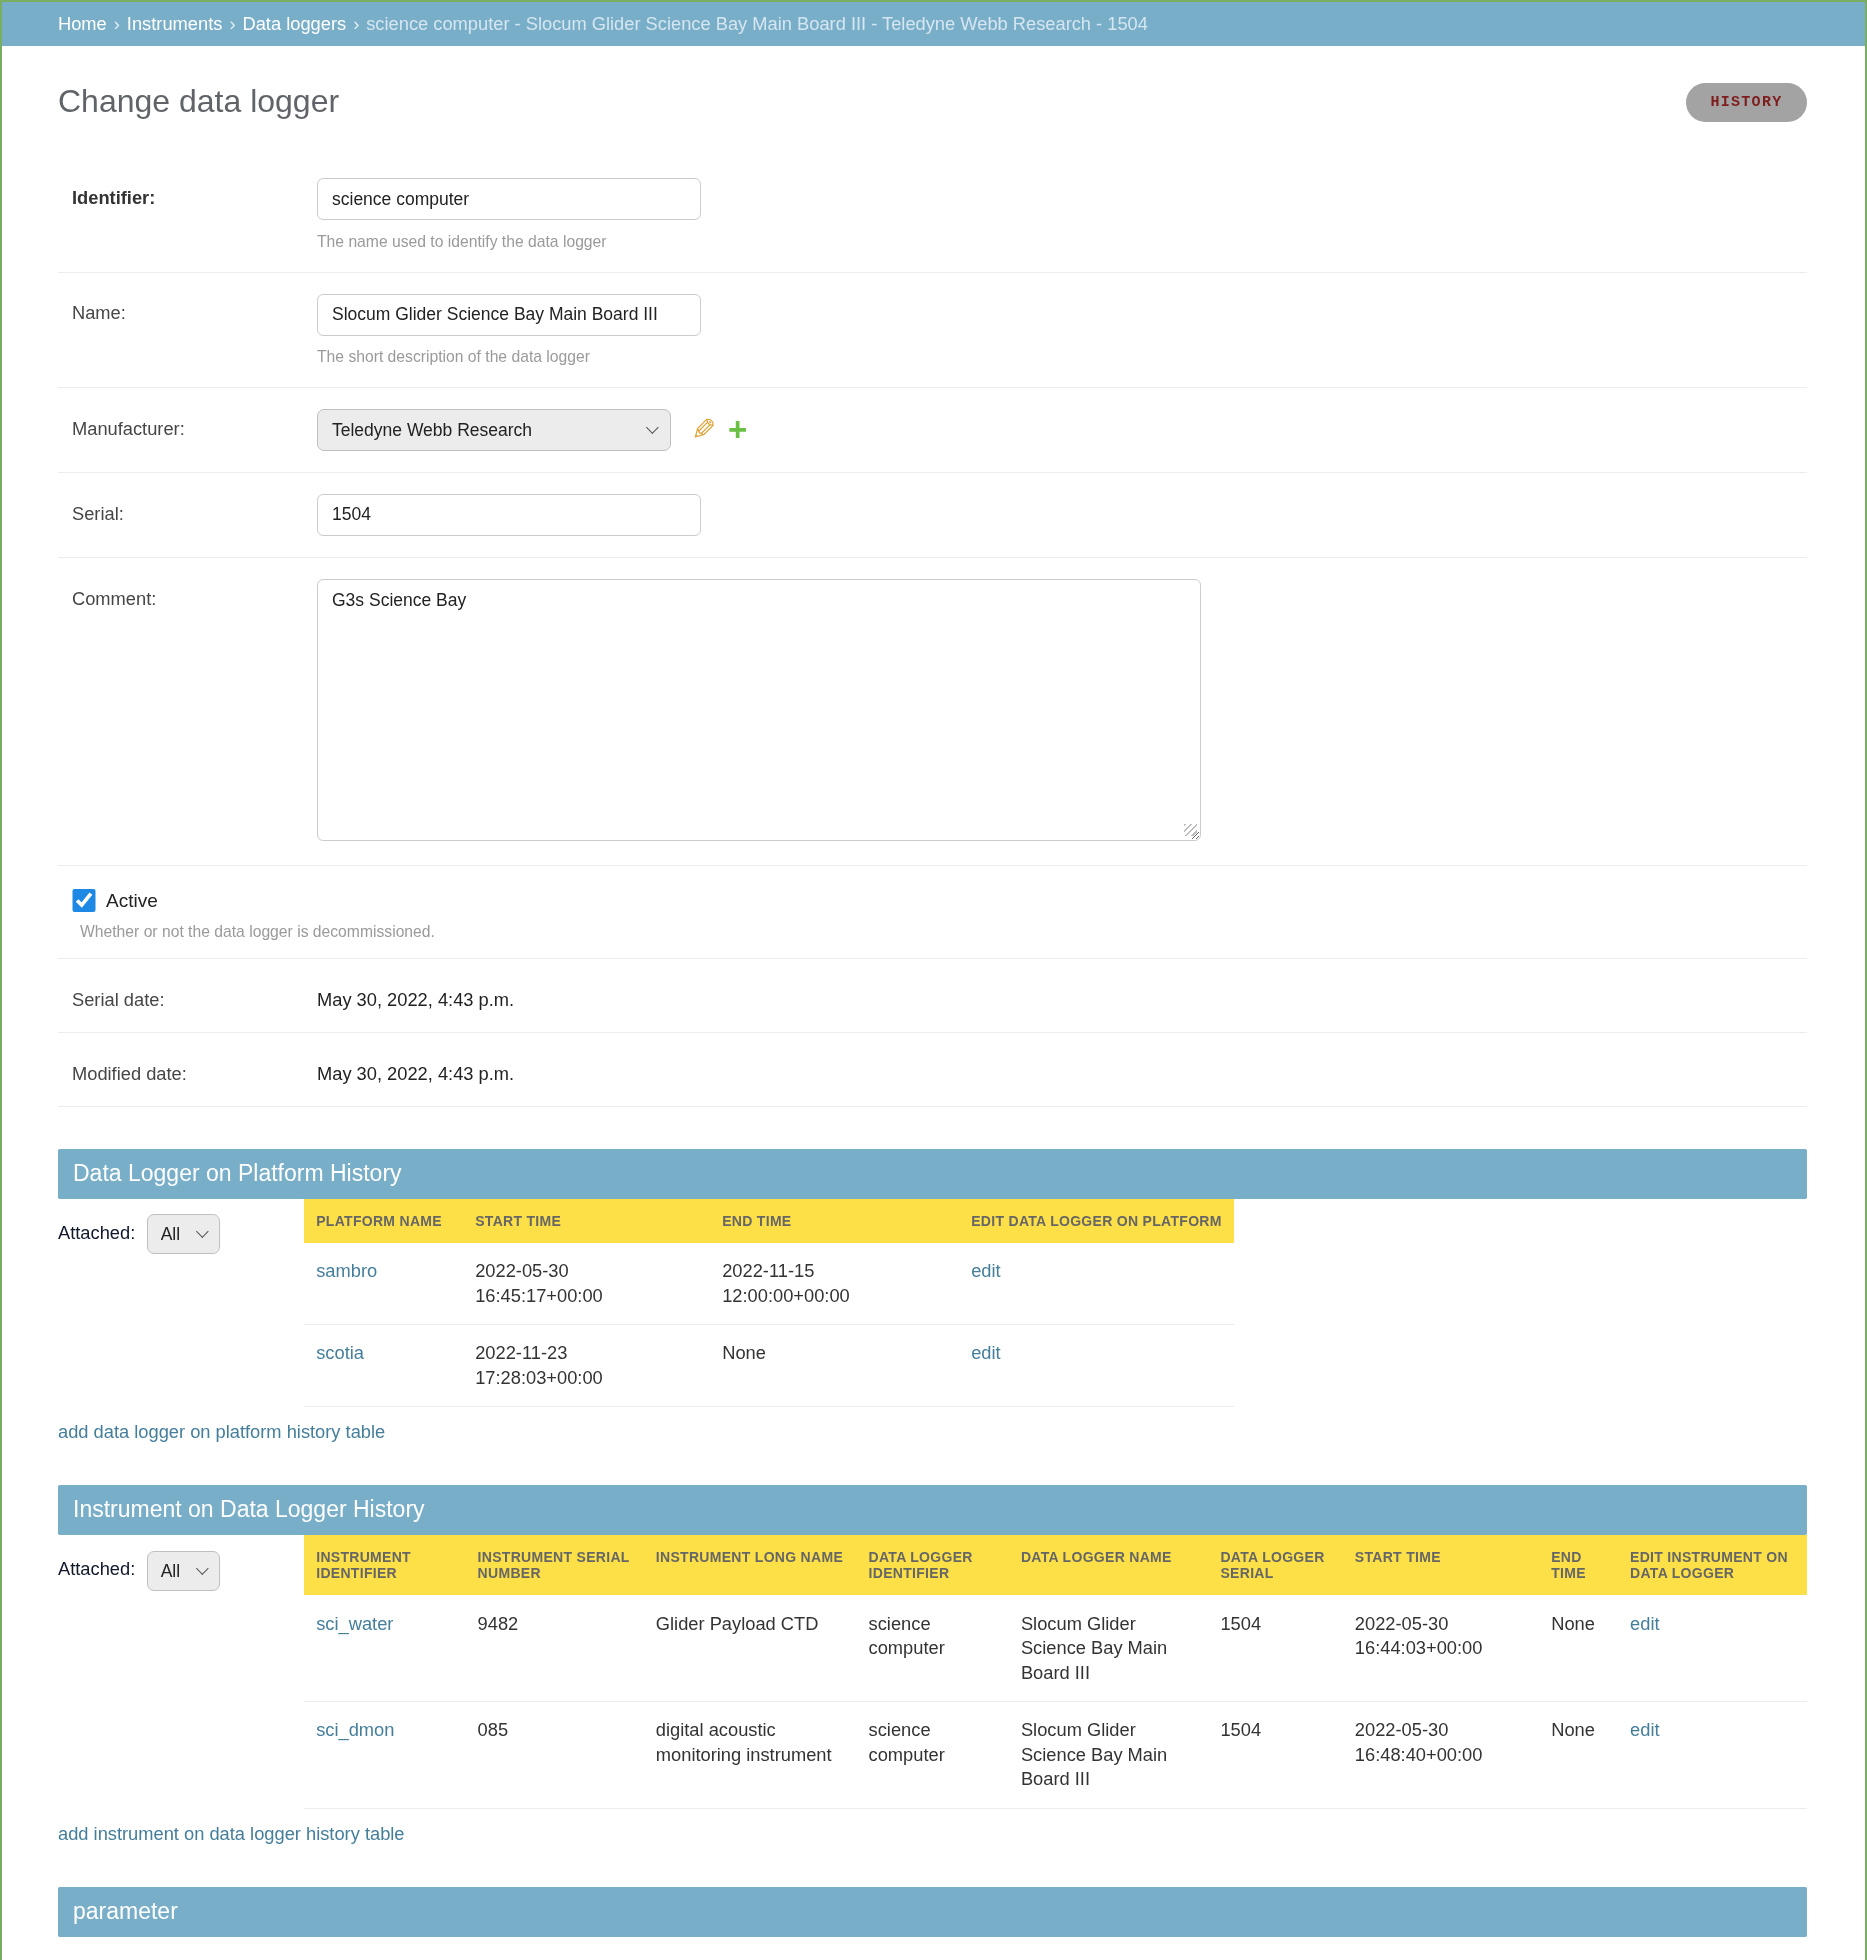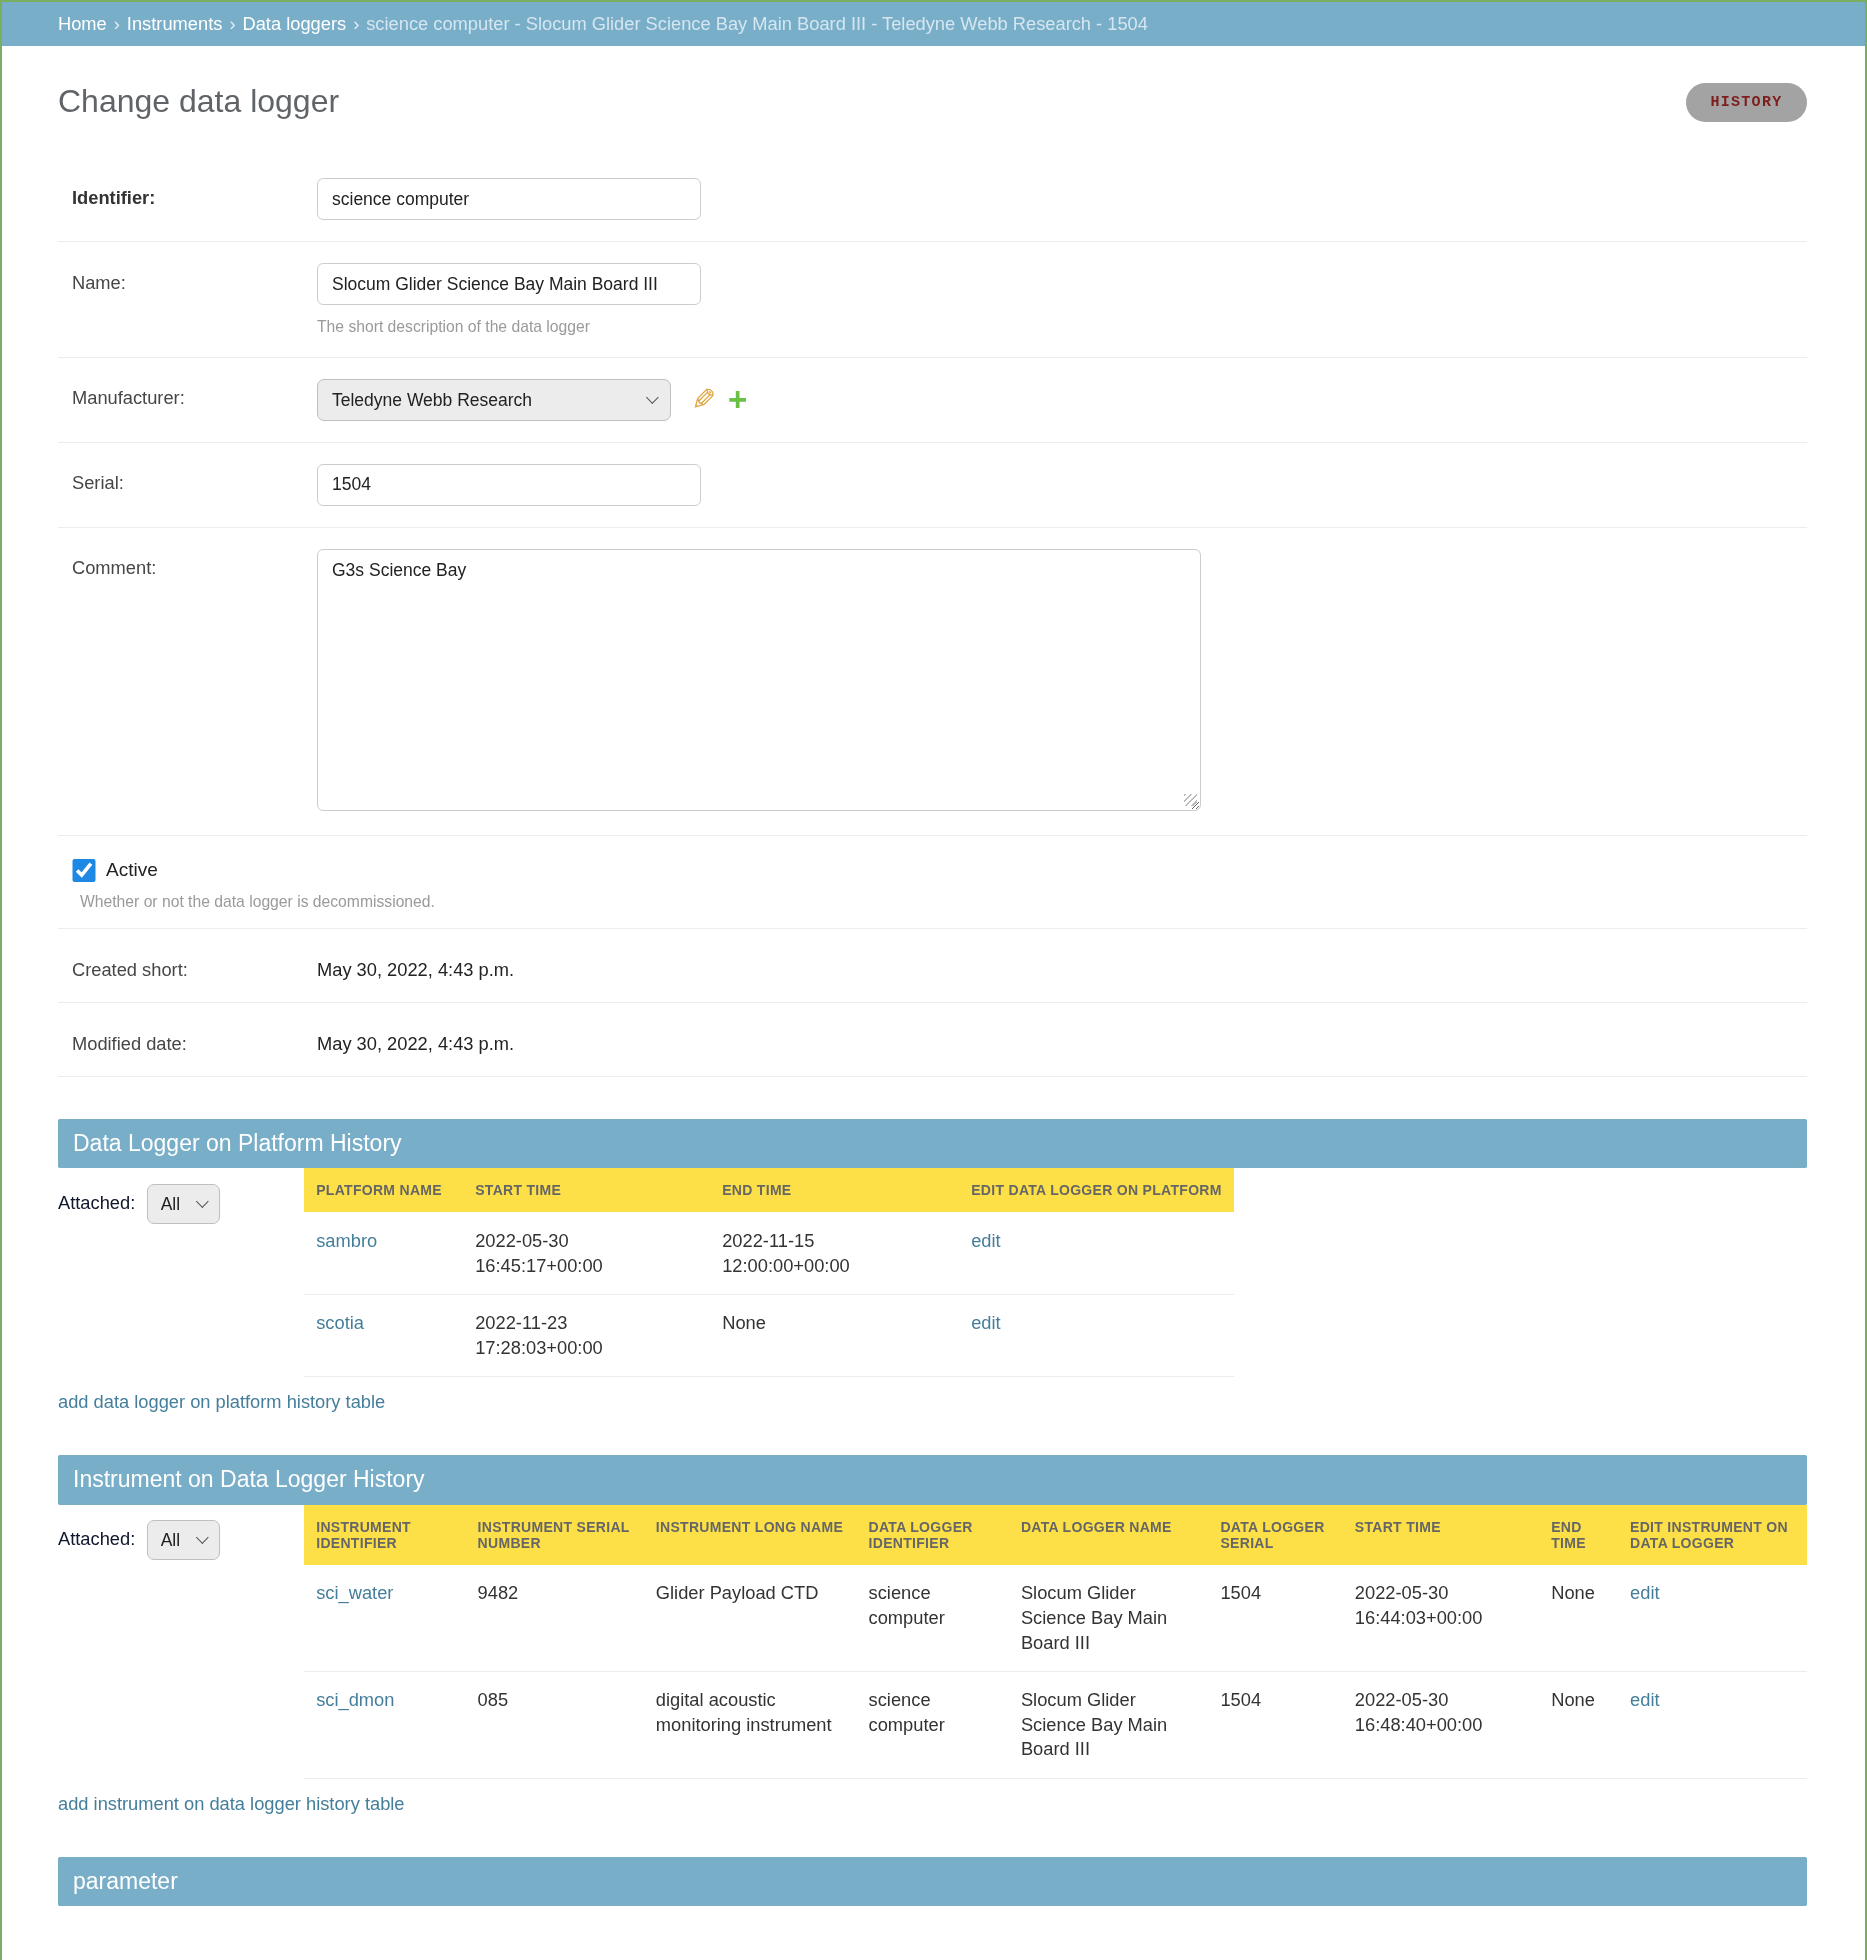--- a/index.html
+++ b/index.html
@@ -155,20 +155,21 @@
       <h1 class="page-title">Change data logger</h1>
       <button class="history-btn">HISTORY</button>
     </div>
 
     <div class="form">
 
       <div class="form-row">
         <div class="form-label required">Identifier:</div>
         <div class="field-col">
           <input class="text-input" type="text" value="science computer" style="">
+          <div class="help-text">The name used to identify the data logger</div>
         </div>
       </div>
 
       <div class="form-row">
         <div class="form-label">Name:</div>
         <div class="field-col">
           <input class="text-input" type="text" value="Slocum Glider Science Bay Main Board III" style="">
           <div class="help-text">The short description of the data logger</div>
         </div>
       </div>
@@ -208,21 +209,21 @@
 
       <div class="checkbox-row">
         <div class="cb-line">
           <input type="checkbox" class="cb" checked="true" style="">
           <span class="cb-label">Active</span>
         </div>
         <div class="help-text">Whether or not the data logger is decommissioned.</div>
       </div>
 
       <div class="form-row">
-        <div class="form-label">Created short:</div>
+        <div class="form-label">Serial date:</div>
         <div class="field-col">
           <div class="readonly-value">May 30, 2022, 4:43 p.m.</div>
         </div>
       </div>
 
       <div class="form-row">
         <div class="form-label">Modified date:</div>
         <div class="field-col">
           <div class="readonly-value">May 30, 2022, 4:43 p.m.</div>
         </div>

